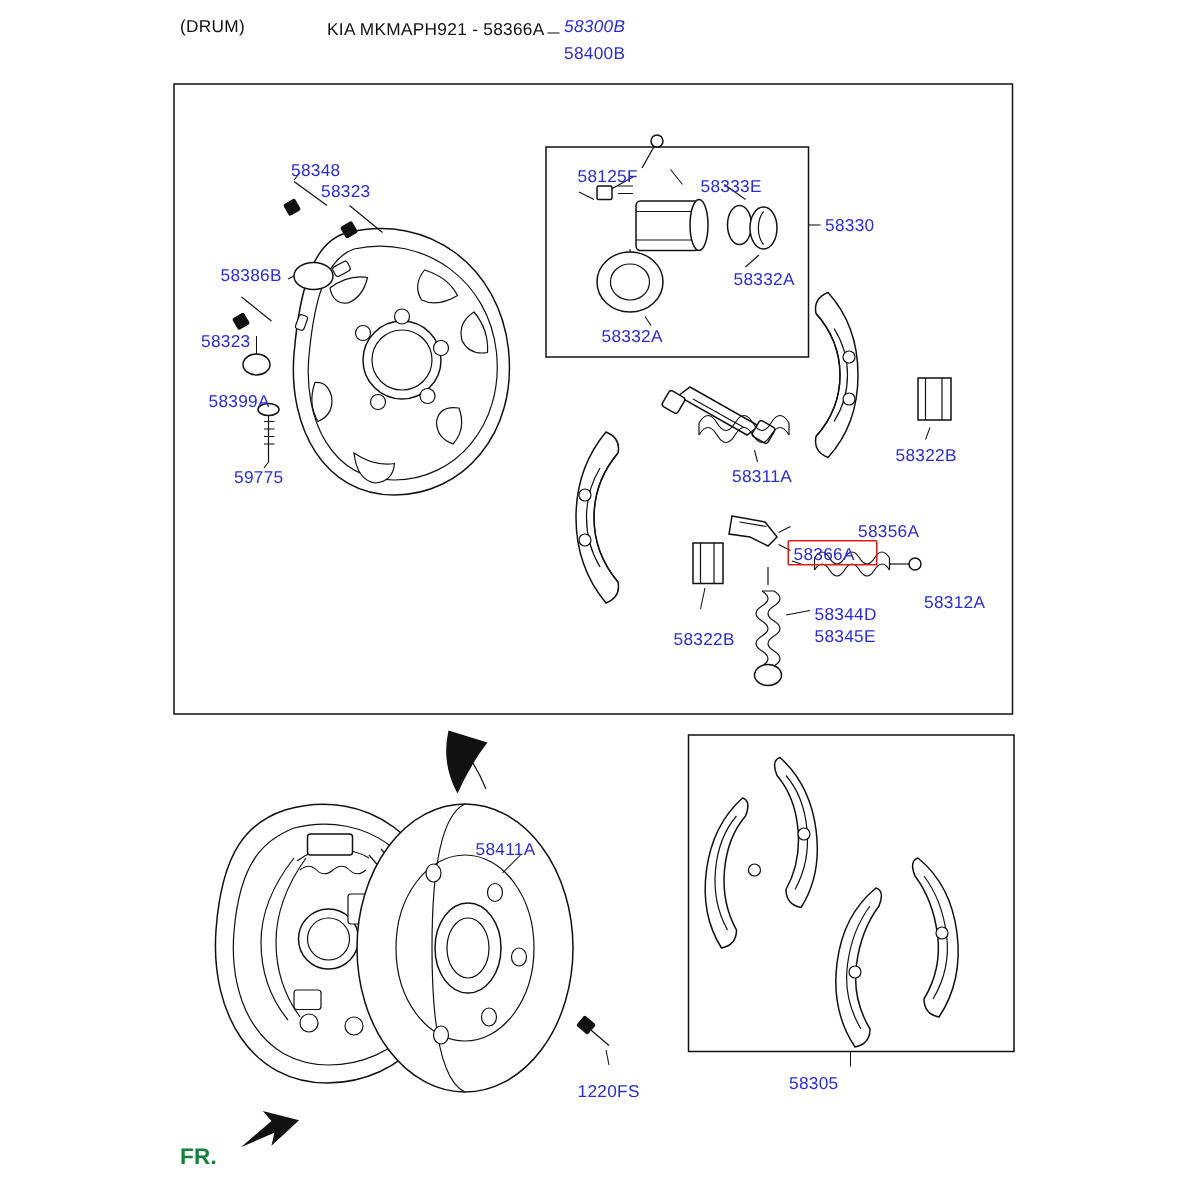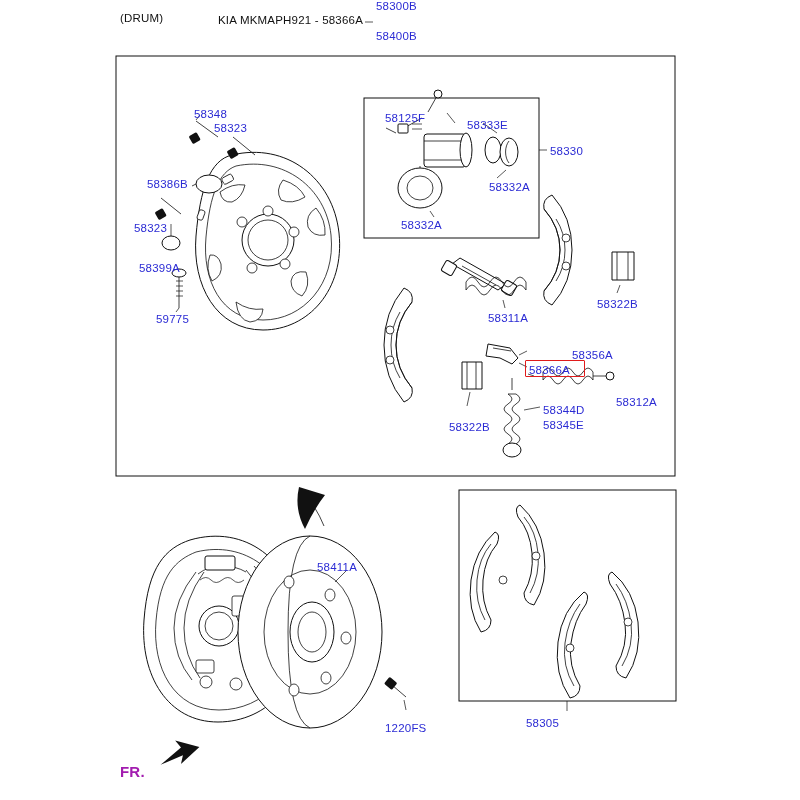--- a/index.html
+++ b/index.html
@@ -25,21 +25,21 @@
     color: #2b2bd4;
     font-size: 11.5px;
     font-family: "Liberation Sans", sans-serif;
     white-space: nowrap;
     letter-spacing: 0.2px;
   }
   .lbl.black {
     color: #111111;
   }
   .lbl.big {
-    color: #a21caf;
+    color: #15803d;
     font-size: 15px;
     font-weight: bold;
   }
   .hl {
     position: absolute;
     border: 1.4px solid #e01b1b;
     border-radius: 1px;
     background: transparent;
   }
   svg#art {
@@ -236,21 +236,21 @@
     <circle class="shape-l" cx="570" cy="648" r="4"></circle>
     <path class="ln-thin" d="M567 701 l0 10"></path>
 
     <path class="solid" d="M160 760 l24 -12 l-4 -8 l22 12 l-22 12 l4 -8 Z" transform="rotate(-14 180 760)"></path>
 
     <path class="ln-thin" d="M373 22 l-8 0"></path>
   </svg>
 
   <div class="lbl black" style="left:120px; top:12px;">(DRUM)</div>
   <div class="lbl black" style="left:218px; top:14px;">KIA MKMAPH921 - 58366A</div>
-  <div class="lbl" style="left:376px; top:0;">58300B</div>
+  <div class="lbl" style="left:376px; top:12px;font-style:italic;">58300B</div>
   <div class="lbl" style="left:376px; top:30px;">58400B</div>
 
   <div class="lbl" style="left:178px; top:108px;padding-left:16px;">58348</div>
   <div class="lbl" style="left:214px; top:122px;">58323</div>
   <div class="lbl" style="left:147px; top:178px;">58386B</div>
   <div class="lbl" style="left:134px; top:222px;">58323</div>
   <div class="lbl" style="left:139px; top:262px;">58399A</div>
   <div class="lbl" style="left:156px; top:313px;">59775</div>
 
   <div class="lbl" style="left:385px; top:112px;">58125F</div>

